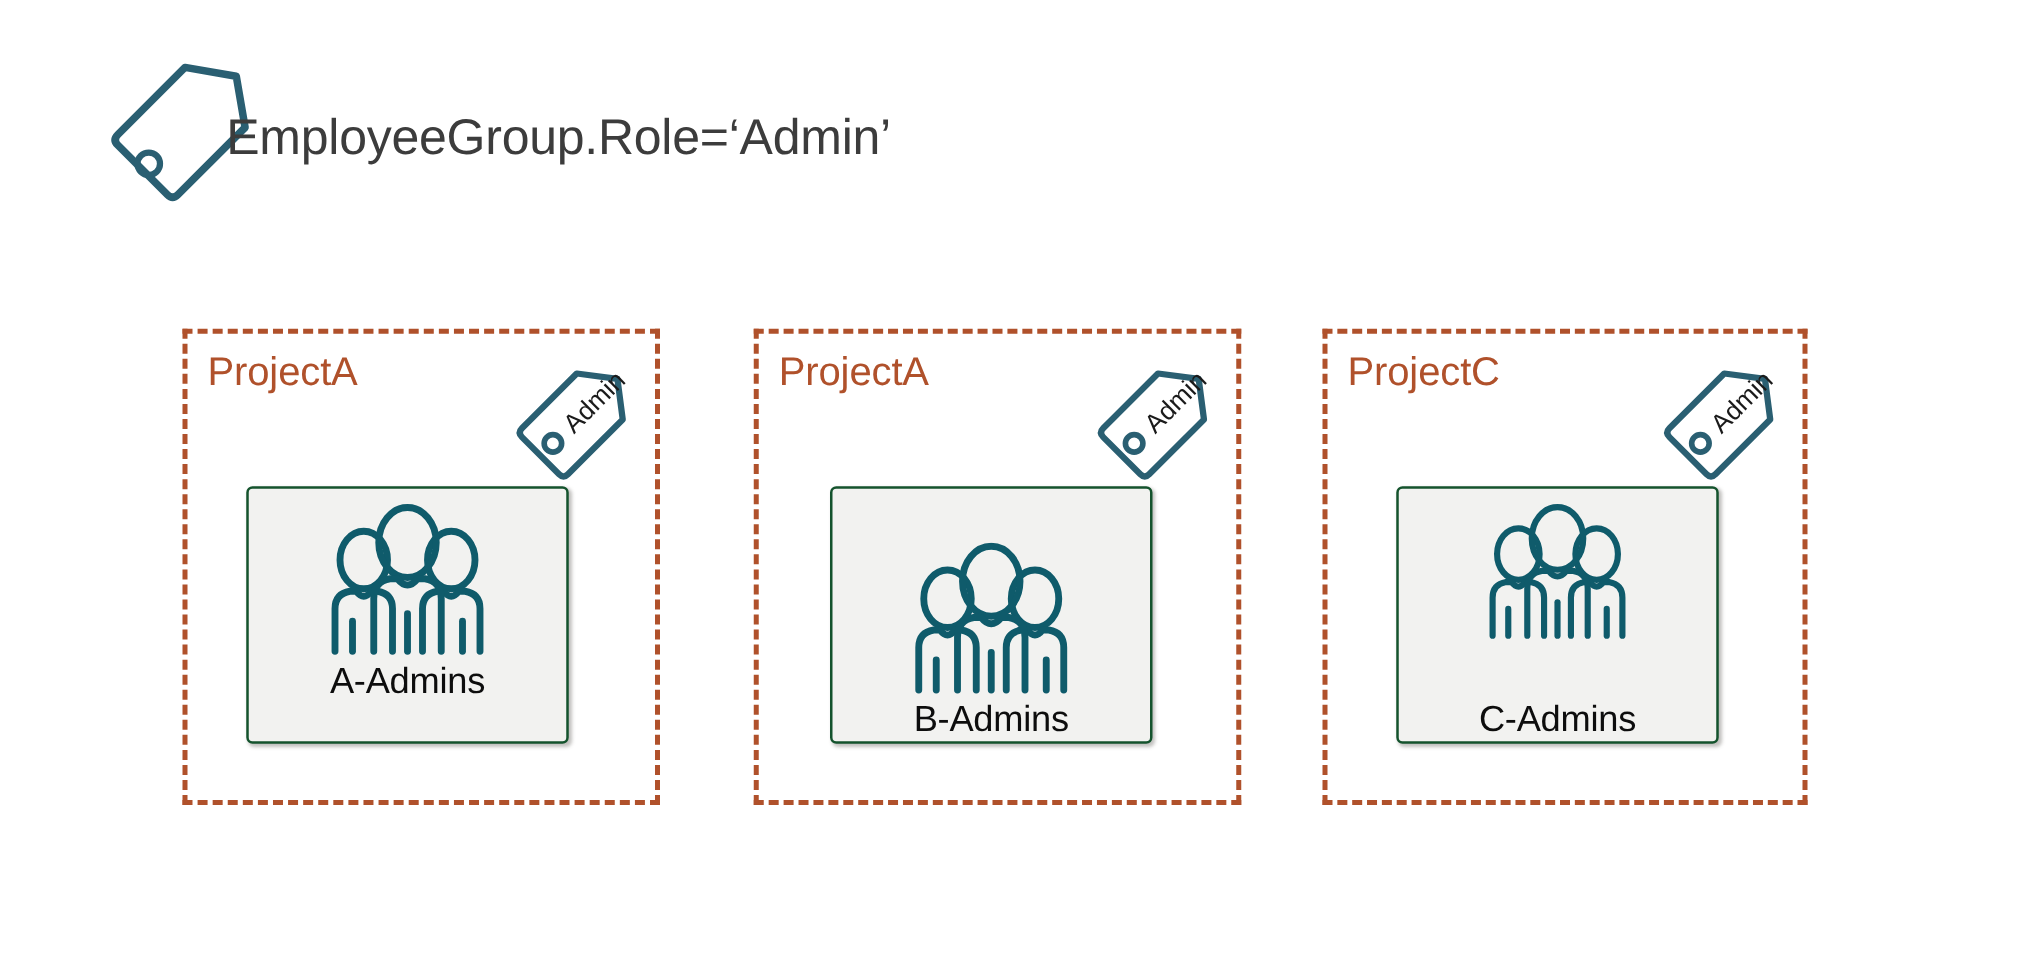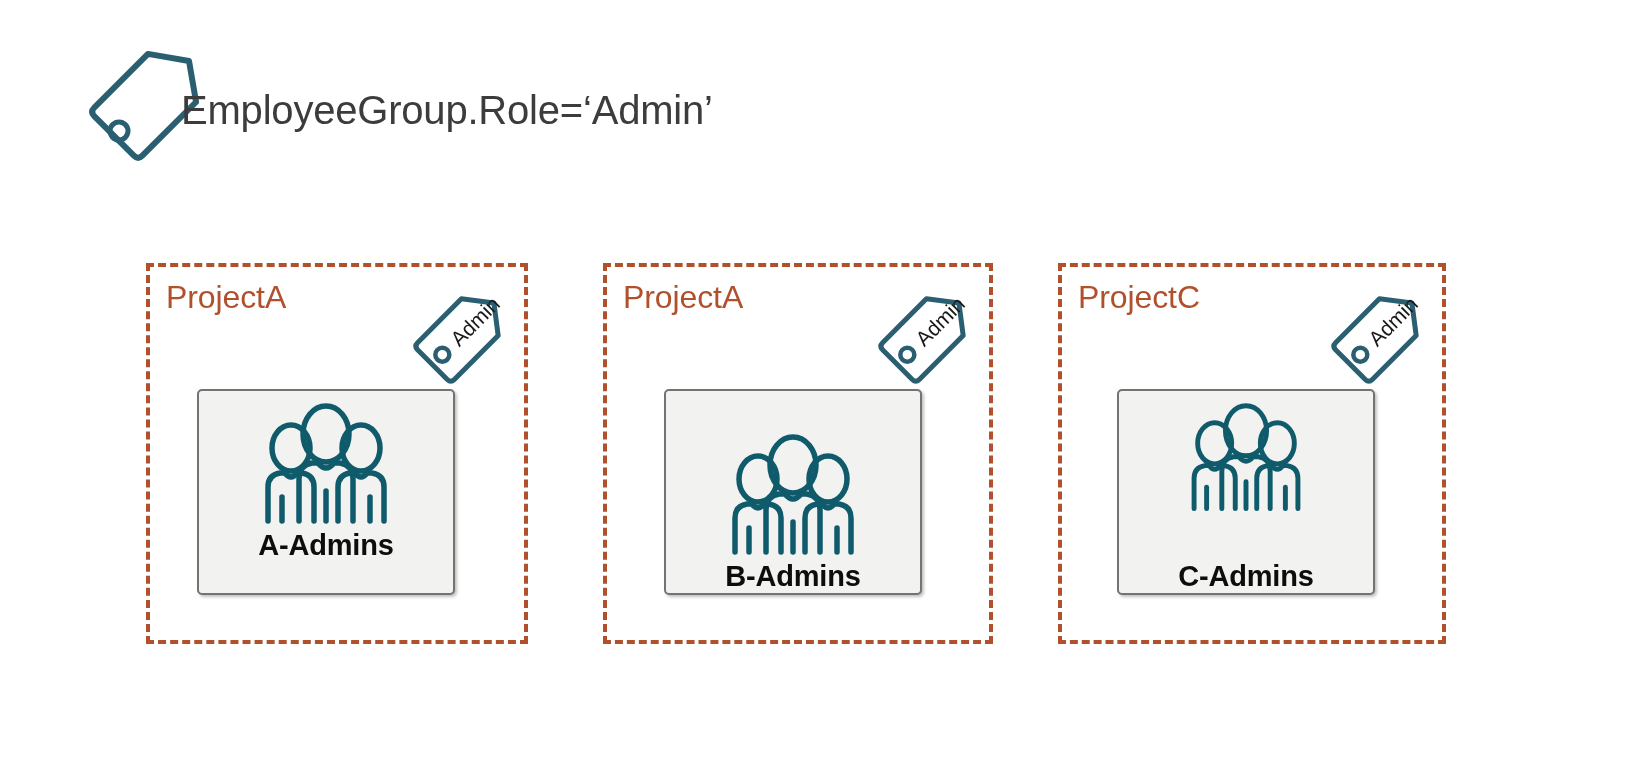--- a/index.html
+++ b/index.html
@@ -85,29 +85,28 @@
 
   
   .group-card {
     position: absolute;
     left: 47px;
     top: 122px;
     width: 258px;
     height: 206px;
     box-sizing: border-box;
     background: #f2f2f0;
-    border: 2px solid #737373;
+    border: 2px solid #14532d;
     border-radius: 5px;
     box-shadow: 2px 2px 3px rgba(120,118,112,0.45);
     z-index: 2;
     display: flex;
     flex-direction: column;
     align-items: center;
     justify-content: flex-start;
-    font-weight: bold;
   }
   .group-card.card-1 { left: 57px; justify-content: flex-end; }
   .group-card.card-2 { left: 55px; gap: 44px; }
 
   .people-icon {
     margin-top: 12px;
     width: 140px;
     height: 124px;
     display: block;
   }

